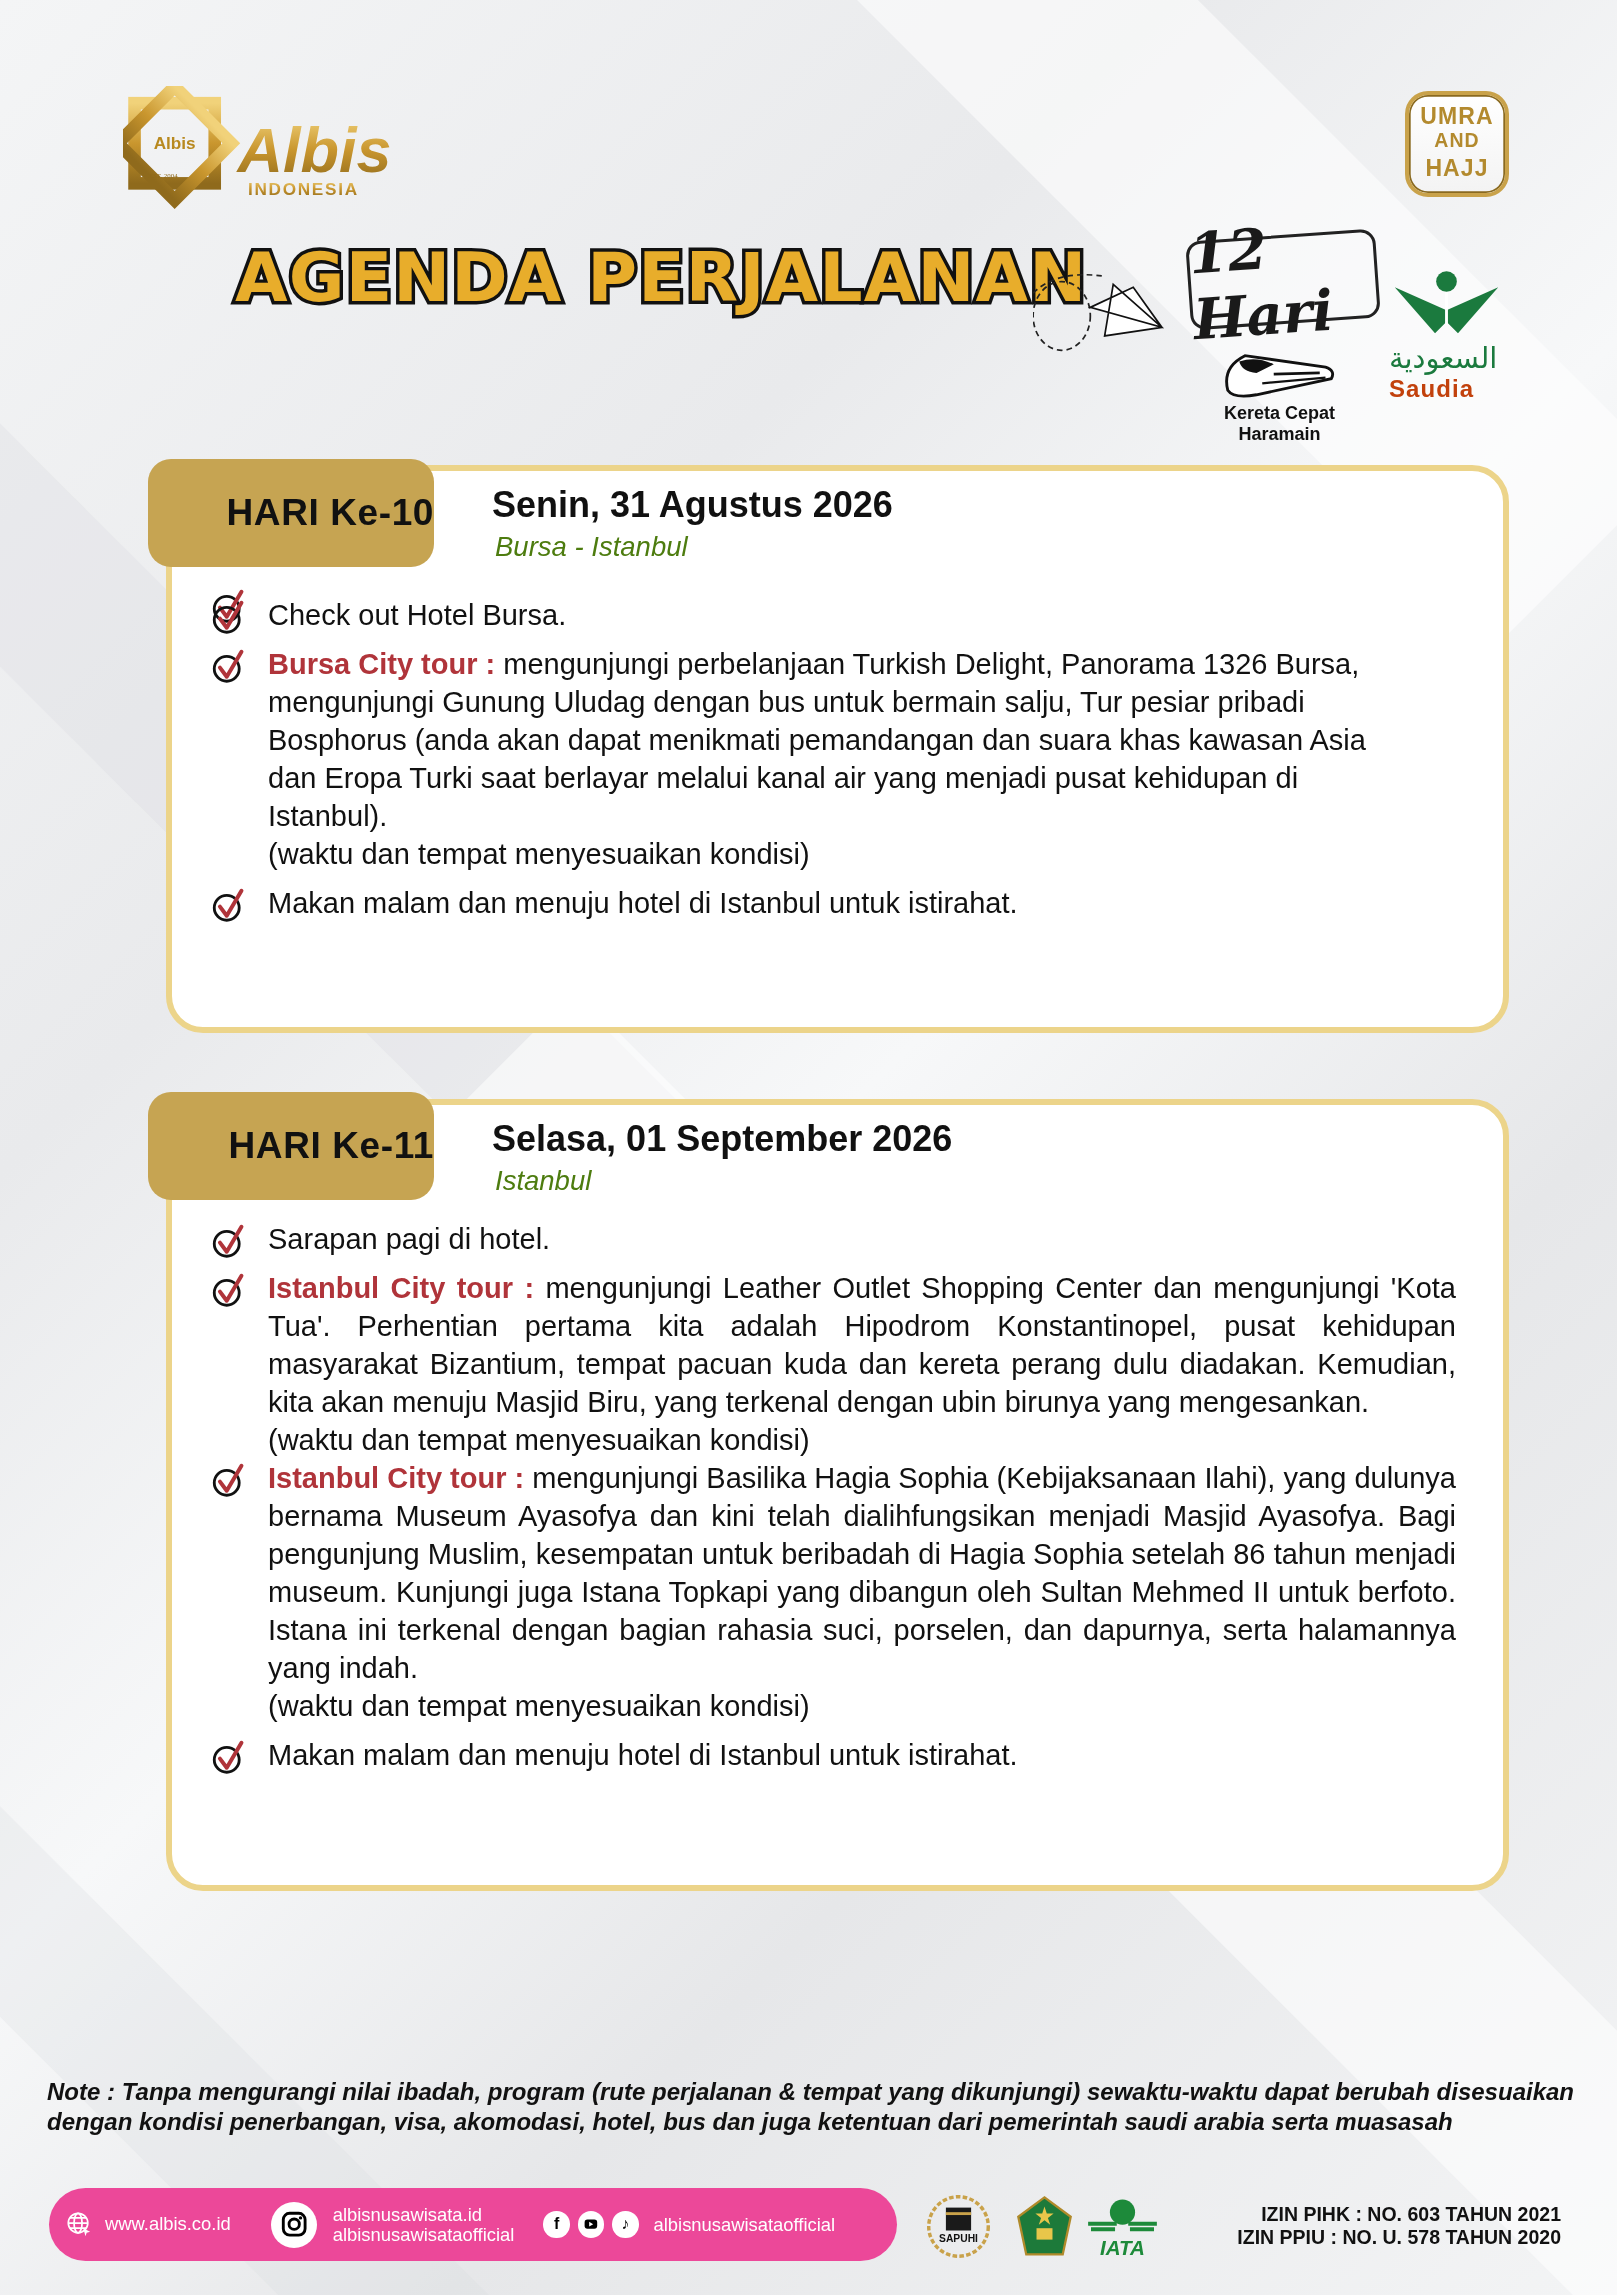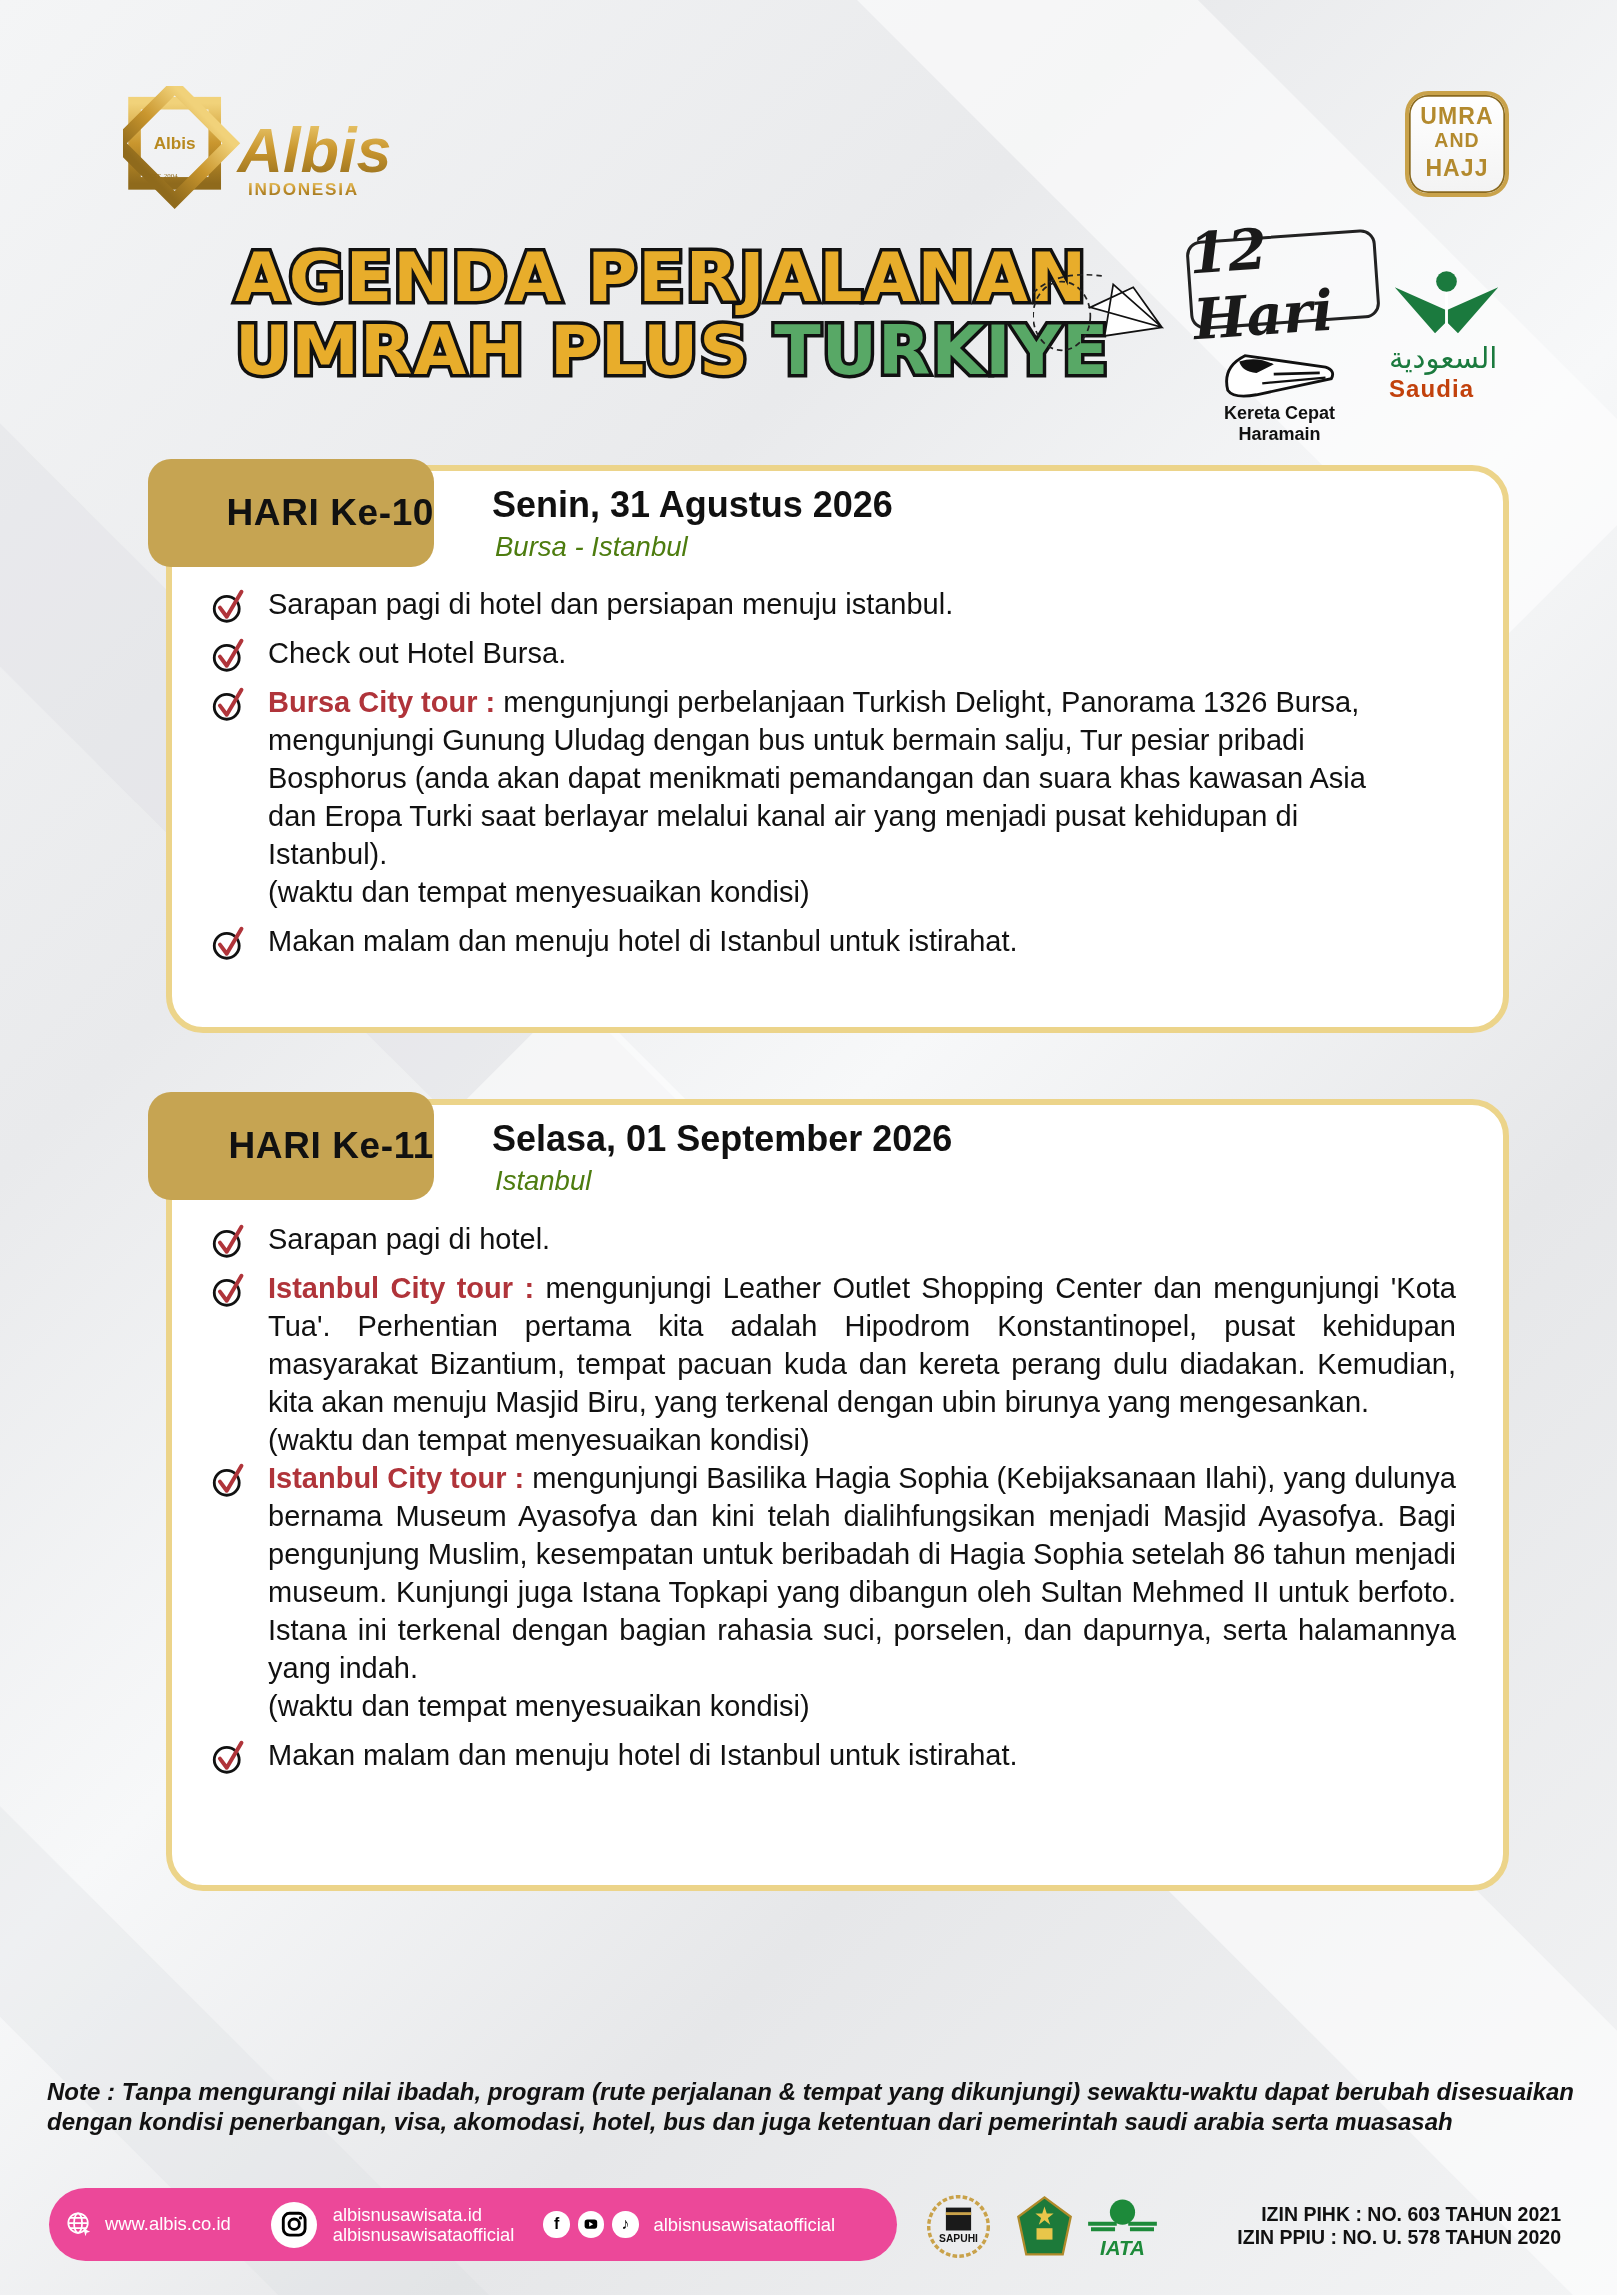--- a/index.html
+++ b/index.html
@@ -102,21 +102,20 @@
 </div>
 
 <div class="logo-umra">
   <div class="umra-text" style="top:8px">UMRA</div>
   <div class="umra-text" style="top:34px;font-size:19.5px">AND</div>
   <div class="umra-text" style="top:60px">HAJJ</div>
 </div>
 
 <div class="title">
   <div class="l1">AGENDA PERJALANAN</div>
-  <div><span class="l2a">UMRAH PLUS</span> <span class="l2b">TURKIYE</span></div>
 </div>
 
 <svg class="plane-area" viewBox="0 0 260 180">
   <path d="M0 70 Q40 30 120 40" fill="none" stroke="#222" stroke-width="3" stroke-dasharray="10 7"></path>
   <ellipse cx="50" cy="110" rx="50" ry="60" fill="none" stroke="#222" stroke-width="3" stroke-dasharray="10 7"></ellipse>
   <path d="M100 95 L175 60 L225 130 Z M140 55 L225 130 L125 145 Z" fill="#fff" stroke="#111" stroke-width="3"></path>
 </svg>
 
 <div class="stamp">
     <span>12 Hari</span>
@@ -149,21 +148,20 @@
   </div>
 <div class="day-date" style="top:484px">Senin, 31 Agustus 2026</div>
 <div class="day-place" style="top:531px">Bursa - Istanbul</div>
 
 <ul class="items" style="top:585px">
   <li>
     <svg class="chk" viewBox="0 0 60 64">
         <circle cx="26" cy="36" r="22" fill="none" stroke="#111" stroke-width="5"></circle>
         <path d="M14 34 L26 50 L52 6" fill="none" stroke="#b0343a" stroke-width="7" stroke-linecap="round" stroke-linejoin="round"></path>
       </svg>
-    <span>Sarapan pagi di hotel dan persiapan menuju istanbul.</span>
   </li>
   <li>
     <svg class="chk" viewBox="0 0 60 64">
         <circle cx="26" cy="36" r="22" fill="none" stroke="#111" stroke-width="5"></circle>
         <path d="M14 34 L26 50 L52 6" fill="none" stroke="#b0343a" stroke-width="7" stroke-linecap="round" stroke-linejoin="round"></path>
       </svg>
     <span>Check out Hotel Bursa.</span>
   </li>
   <li style="padding-right:40px">
     <svg class="chk" viewBox="0 0 60 64">

